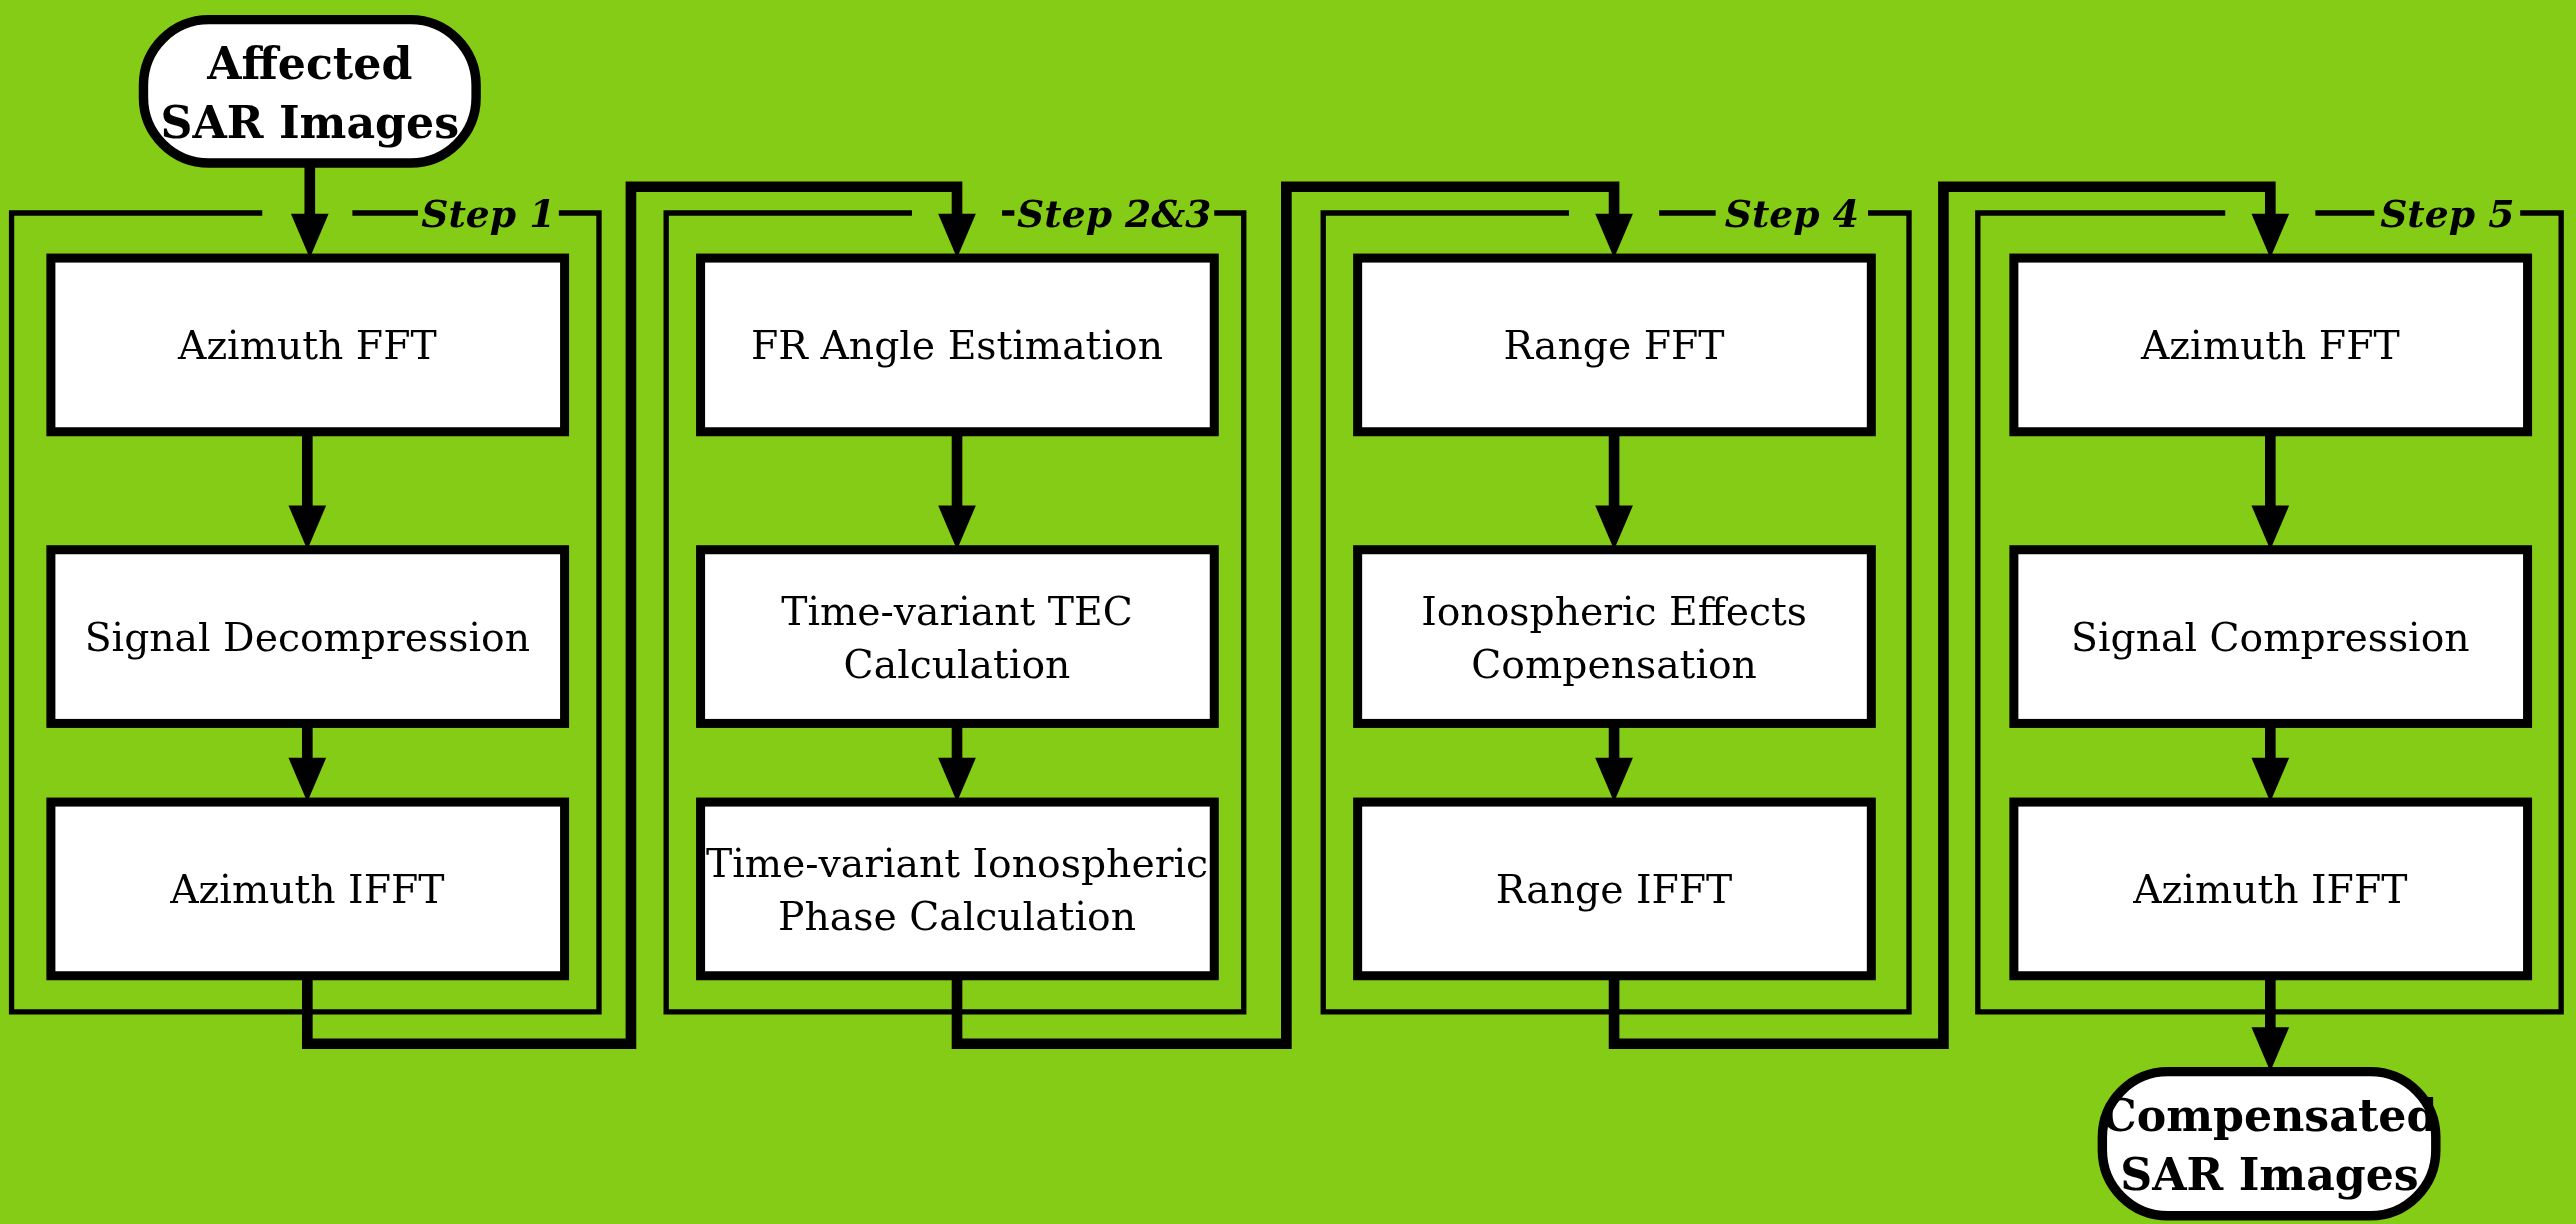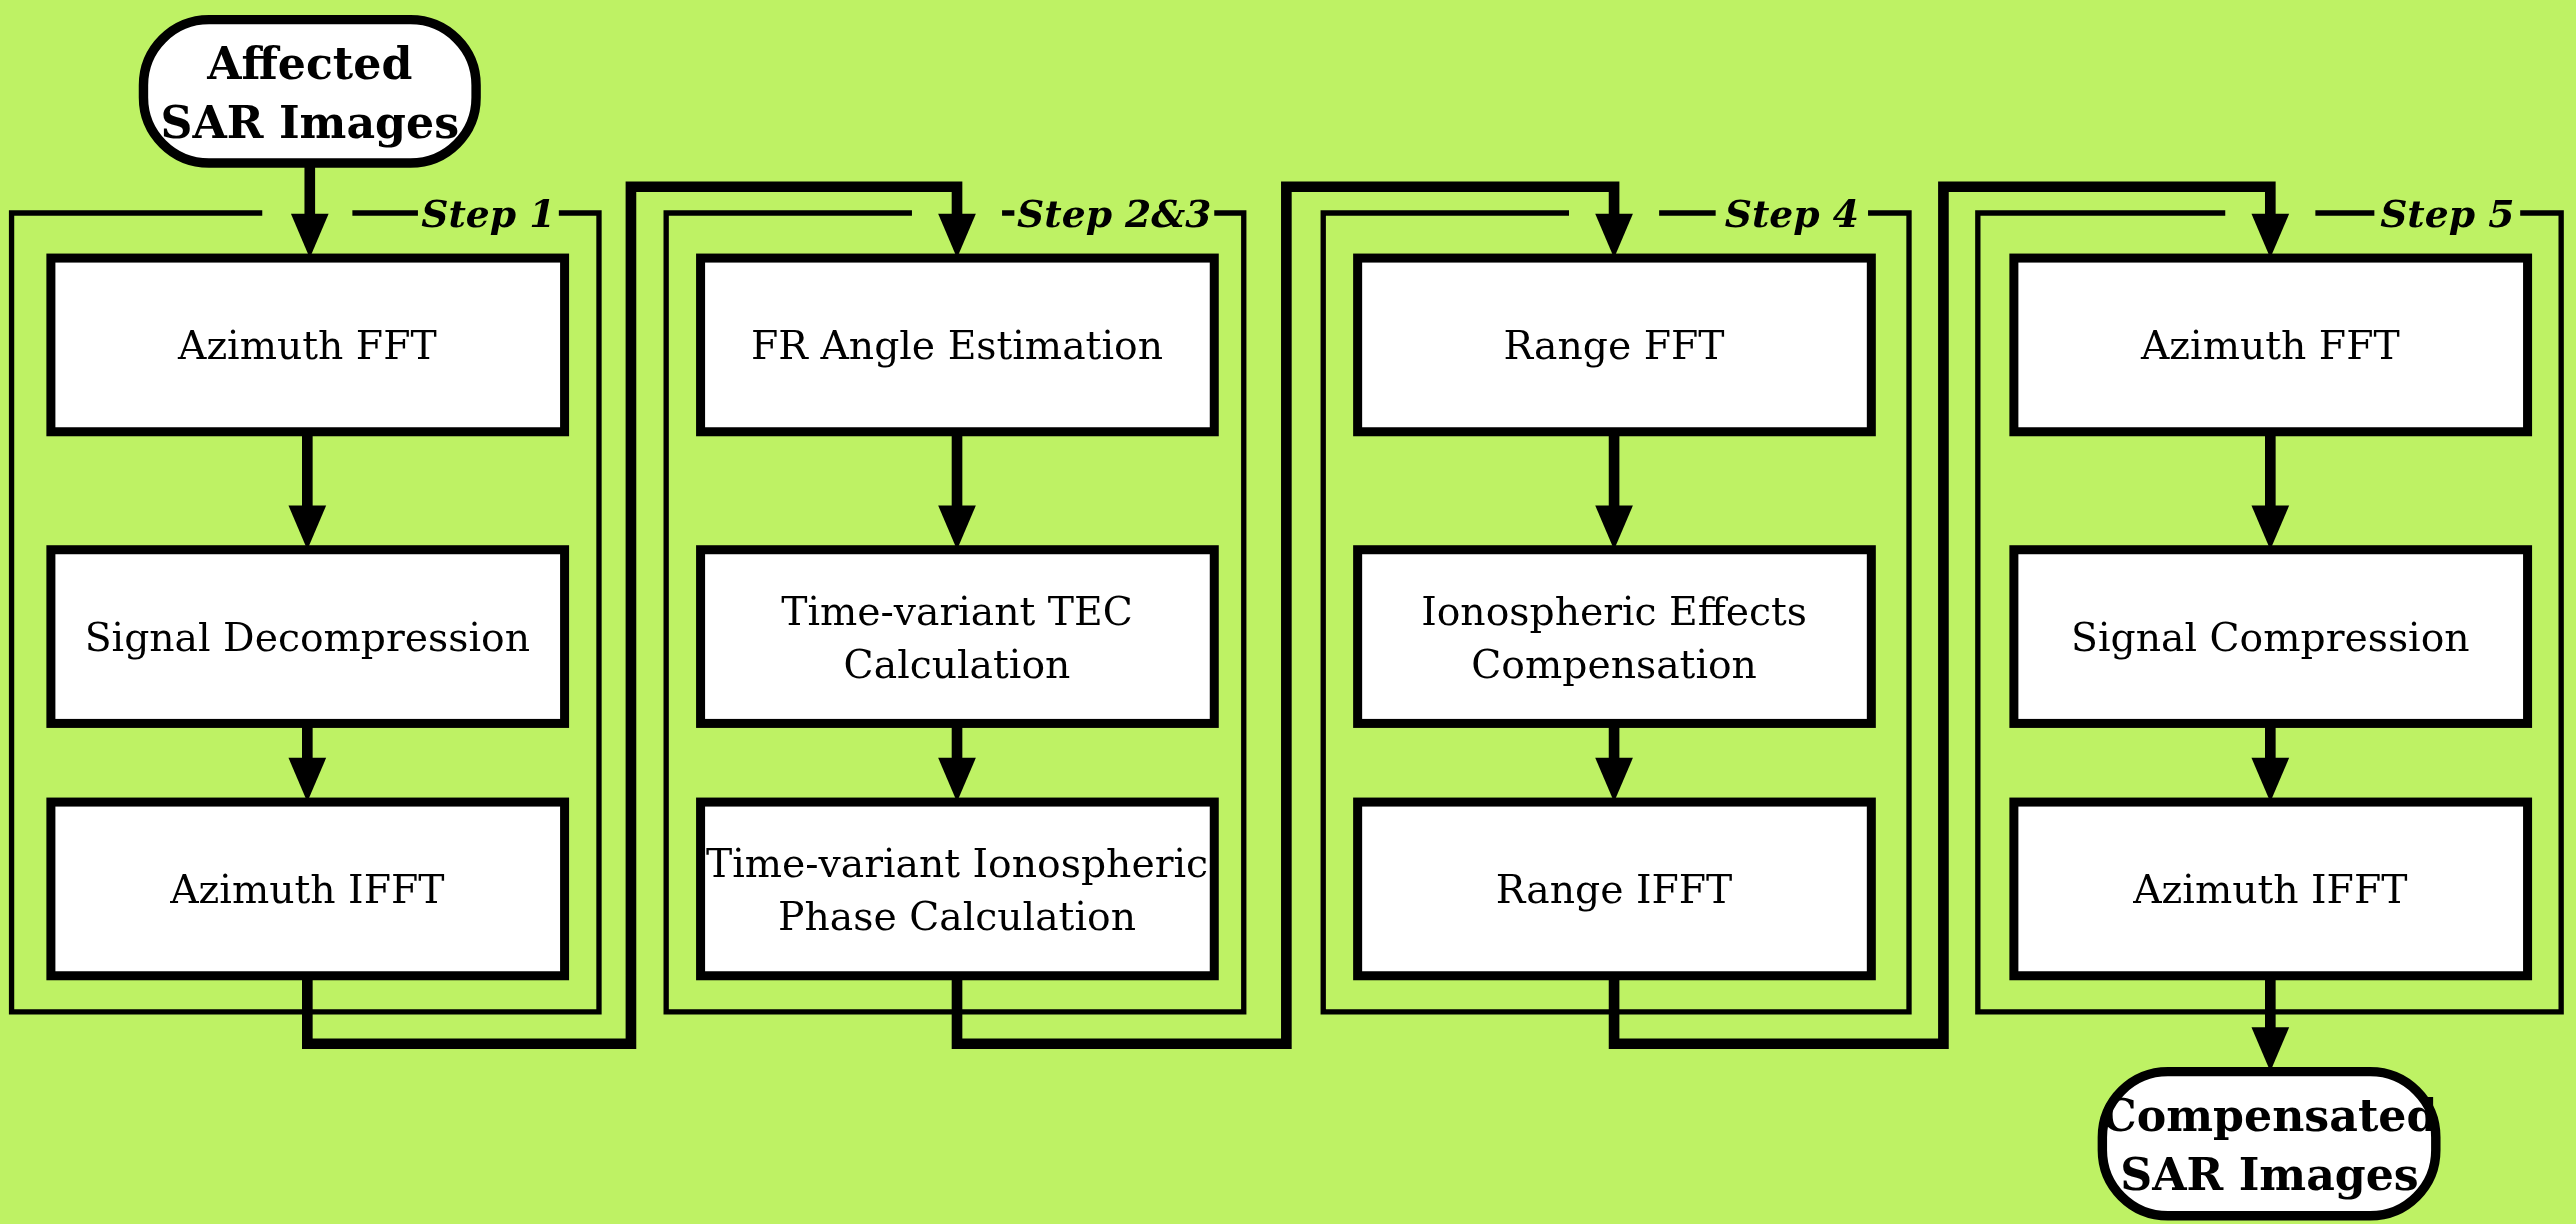--- a/index.html
+++ b/index.html
@@ -4,21 +4,21 @@
 <style>
   html, body {
     margin: 0;
     padding: 0;
     background: #ffffff;
   }
   .stage {
     position: relative;
     width: 2576px;
     height: 1224px;
-    background: #bef264;
+    background: #84cc16;
     overflow: hidden;
   }
   svg {
     display: block;
     font-family: "DejaVu Serif", "Liberation Serif", serif;
   }
   .box-label {
     font-size: 48px;
     fill: #000000;
   }

